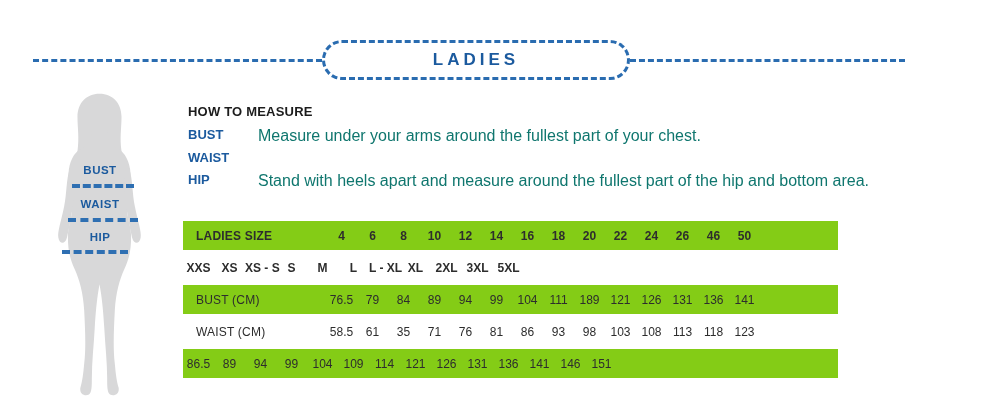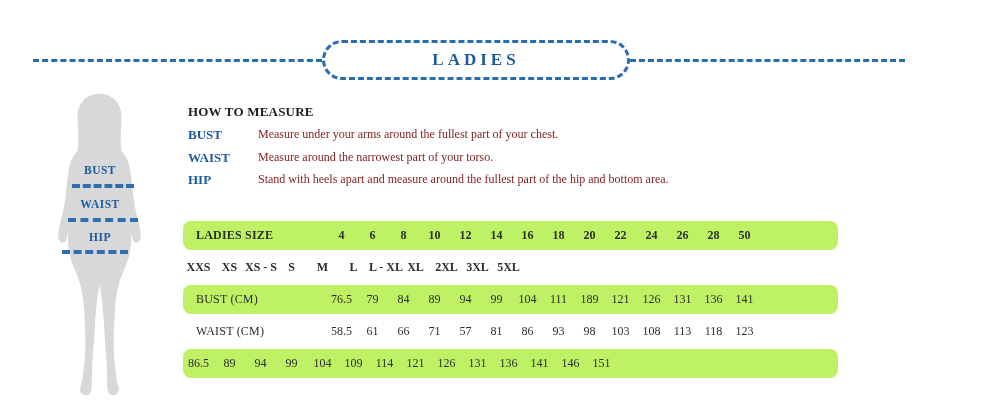--- a/index.html
+++ b/index.html
@@ -1,18 +1,18 @@
 <!DOCTYPE html>
 <html><head>
 <meta charset="utf-8">
 <style>
   html,body { margin:0; padding:0; background:#ffffff; }
   .page {
     position:relative; width:1000px; height:418px; background:#ffffff;
-    overflow:hidden; font-family:Liberation Serif, serif;
+    overflow:hidden; font-family:Liberation Sans, sans-serif;
   }
 
   
   .hdr { position:absolute; left:33px; top:40px; width:872px; height:40px;
          display:flex; align-items:center; }
   .dash-line { border-top:3px dashed #2a6cb0; height:0; }
   .dash-line.left  { flex:0 0 289px; }
   .dash-line.right { flex:1; }
   .pill {
     flex:0 0 308px; height:40px; box-sizing:border-box;
@@ -39,27 +39,27 @@
   .fl-hip   { top:143px; }
 
   
   .htm-title {
     position:absolute; left:188px; top:104px;
     font-size:13px; font-weight:bold; color:#1c1c1c; letter-spacing:0.2px;
   }
   .htm-list { position:absolute; left:188px; top:127px; }
   .htm-row { display:flex; height:22.5px; align-items:flex-start; }
   .htm-label { width:70px; color:#1b5a9e; font-weight:bold; font-size:13px; flex:none; }
-  .htm-text { color:#7f1d1d; font-size:12px; white-space:nowrap; }
+  .htm-text { color:#0f766e; font-size:16px; white-space:nowrap; }
 
   
   .size-table { position:absolute; left:183px; top:221px; width:655px; }
   .t-row { display:flex; align-items:center; height:29px; margin-bottom:3px;
            font-size:12px; color:#2d2d2d; }
-  .t-row.gray { background:#bef264;border-radius:8px; }
+  .t-row.gray { background:#84cc16; }
   .t-row.bold { font-weight:bold; }
   .t-label { width:130px; padding-left:13px; flex:none; letter-spacing:0.2px; }
   .t-cell { width:31px; flex:none; text-align:center; white-space:nowrap; }
 </style>
 </head>
 <body>
 
 <div class="page">
 
   <div class="hdr">
@@ -100,21 +100,20 @@
   </div>
 
   <div class="htm-title">HOW TO MEASURE</div>
   <div class="htm-list">
     <div class="htm-row">
       <span class="htm-label">BUST</span>
       <span class="htm-text">Measure under your arms around the fullest part of your chest.</span>
     </div>
     <div class="htm-row">
       <span class="htm-label">WAIST</span>
-      <span class="htm-text">Measure around the narrowest part of your torso.</span>
     </div>
     <div class="htm-row">
       <span class="htm-label">HIP</span>
       <span class="htm-text">Stand with heels apart and measure around the fullest part of the hip and bottom area.</span>
     </div>
   </div>
 
   <div class="size-table">
 
     <div class="t-row gray bold">
@@ -124,21 +123,21 @@
       <span class="t-cell">8</span>
       <span class="t-cell">10</span>
       <span class="t-cell">12</span>
       <span class="t-cell">14</span>
       <span class="t-cell">16</span>
       <span class="t-cell">18</span>
       <span class="t-cell">20</span>
       <span class="t-cell">22</span>
       <span class="t-cell">24</span>
       <span class="t-cell">26</span>
-      <span class="t-cell">28</span>
+      <span class="t-cell">46</span>
       <span class="t-cell">50</span>
     </div>
 
     <div class="t-row bold">
       <span class="t-cell">XXS</span>
       <span class="t-cell">XS</span>
       <span class="t-cell">XS - S</span>
       <span class="t-cell">S</span>
       <span class="t-cell">M</span>
       <span class="t-cell">L</span>
@@ -167,23 +166,23 @@
       <span class="t-cell">126</span>
       <span class="t-cell">131</span>
       <span class="t-cell">136</span>
       <span class="t-cell">141</span>
     </div>
 
     <div class="t-row">
       <span class="t-label">WAIST (CM)</span>
       <span class="t-cell">58.5</span>
       <span class="t-cell">61</span>
-      <span class="t-cell">66</span>
+      <span class="t-cell">35</span>
       <span class="t-cell">71</span>
-      <span class="t-cell">57</span>
+      <span class="t-cell">76</span>
       <span class="t-cell">81</span>
       <span class="t-cell">86</span>
       <span class="t-cell">93</span>
       <span class="t-cell">98</span>
       <span class="t-cell">103</span>
       <span class="t-cell">108</span>
       <span class="t-cell">113</span>
       <span class="t-cell">118</span>
       <span class="t-cell">123</span>
     </div>

